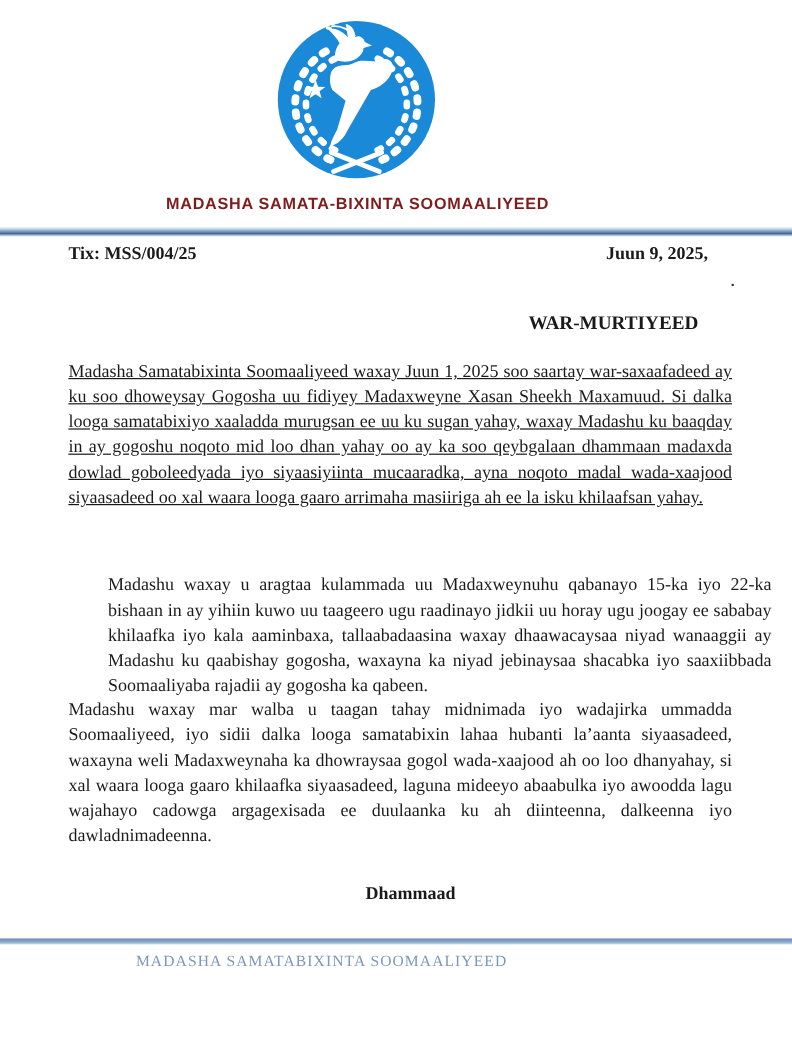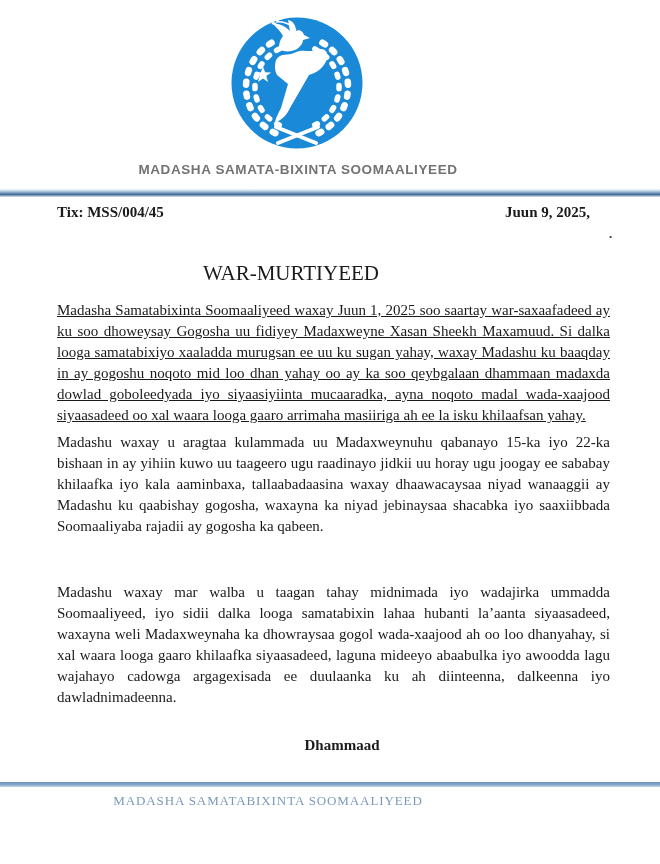--- a/index.html
+++ b/index.html
@@ -3,37 +3,37 @@
 <meta charset="utf-8">
 <style>
   html,body{margin:0;padding:0;background:#fff;}
   .page{position:relative;width:660px;height:864px;background:#ffffff;overflow:hidden;
         font-family:"Liberation Serif",serif;color:#1a1a1a;}
 
   
   .logo{position:absolute;left:230px;top:13px;width:134px;height:144px;}
   .org-title{position:absolute;top:162px;left:0;width:596px;text-align:center;
              font-family:"Liberation Sans",sans-serif;font-weight:bold;
-             font-size:13.5px;letter-spacing:.6px;color:#737373;}
+             font-size:13.5px;letter-spacing:.6px;color:#7f1d1d;}
 
   .rule-top{position:absolute;top:189px;left:0;width:660px;height:8px;
             background:linear-gradient(to bottom,#f3f7fa 0%,#cadcec 20%,#7fa3c8 45%,#49698f 70%,#9fbcd8 88%,#d8e5f0 100%);}
 
   
   .meta-row{position:absolute;top:204px;left:57px;width:533px;display:flex;
             justify-content:space-between;font-weight:bold;font-size:15px;}
   .stray-mark{position:absolute;top:226px;left:609px;font-weight:bold;font-size:13px;color:#333;}
 
-  .doc-title{position:absolute;top:261px;left:0;width:582px;text-align:center;
-             font-weight:normal;font-size:21px;}
+  .doc-title{position:absolute;top:261px;left:0;width:582px;text-align:right;
+             font-weight:bold;font-size:16px;}
 
   .para{position:absolute;left:57px;width:553px;margin:0;text-align:justify;
         font-size:15px;line-height:21px;}
   .p1{top:300px;text-decoration:underline;}
-  .p2{top:432px;}
+  .p2{top:478px;margin-left:33px;}
   .p3{top:582px;}
 
   .closing{position:absolute;top:737px;left:0;width:684px;text-align:center;
            font-weight:bold;font-size:15px;}
 
   .rule-bottom{position:absolute;top:782px;left:0;width:660px;height:5px;
                background:linear-gradient(to bottom,#6d91b6 0%,#86a7c8 55%,#c6d7e8 100%);}
   .footer-text{position:absolute;top:793px;left:0;width:536px;text-align:center;
                font-size:13px;letter-spacing:.9px;color:#7b98ba;}
 </style>
@@ -72,21 +72,21 @@
     <path fill="#ffffff" d="M46,47 C51,39 58,43 64,40 C72,35 80,40 87,37 C94,34 99,39 97,46
          C94,55 86,60 79,62 L60,95 C57,102 51,108 45,109 C46,104 49,99 51,95
          L58,71 L47,62 C44,56 45,51 46,47 Z"></path>
   </svg>
 
   <div class="org-title">MADASHA SAMATA-BIXINTA SOOMAALIYEED</div>
 
   <div class="rule-top"></div>
 
   <div class="meta-row">
-    <span>Tix: MSS/004/45</span>
+    <span>Tix: MSS/004/25</span>
     <span>Juun 9, 2025,</span>
   </div>
   <span class="stray-mark">.</span>
 
   <div class="doc-title">WAR-MURTIYEED</div>
 
   <p class="para p1">Madasha Samatabixinta Soomaaliyeed waxay Juun 1, 2025 soo saartay war-saxaafadeed ay ku soo dhoweysay Gogosha uu fidiyey Madaxweyne Xasan Sheekh Maxamuud. Si dalka looga samatabixiyo xaaladda murugsan ee uu ku sugan yahay, waxay Madashu ku baaqday in ay gogoshu noqoto mid loo dhan yahay oo ay ka soo qeybgalaan dhammaan madaxda dowlad goboleedyada iyo siyaasiyiinta mucaaradka, ayna noqoto madal wada-xaajood siyaasadeed oo xal waara looga gaaro arrimaha masiiriga ah ee la isku khilaafsan yahay.</p>
   <p class="para p2">Madashu waxay u aragtaa kulammada uu Madaxweynuhu qabanayo 15-ka iyo 22-ka bishaan in ay yihiin kuwo uu taageero ugu raadinayo jidkii uu horay ugu joogay ee sababay khilaafka iyo kala aaminbaxa, tallaabadaasina waxay dhaawacaysaa niyad wanaaggii ay Madashu ku qaabishay gogosha, waxayna ka niyad jebinaysaa shacabka iyo saaxiibbada Soomaaliyaba rajadii ay gogosha ka qabeen.</p>
   <p class="para p3">Madashu waxay mar walba u taagan tahay midnimada iyo wadajirka ummadda Soomaaliyeed, iyo sidii dalka looga samatabixin lahaa hubanti la’aanta siyaasadeed, waxayna weli Madaxweynaha ka dhowraysaa gogol wada-xaajood ah oo loo dhanyahay, si xal waara looga gaaro khilaafka siyaasadeed, laguna mideeyo abaabulka iyo awoodda lagu wajahayo cadowga argagexisada ee duulaanka ku ah diinteenna, dalkeenna iyo dawladnimadeenna.</p>
 

